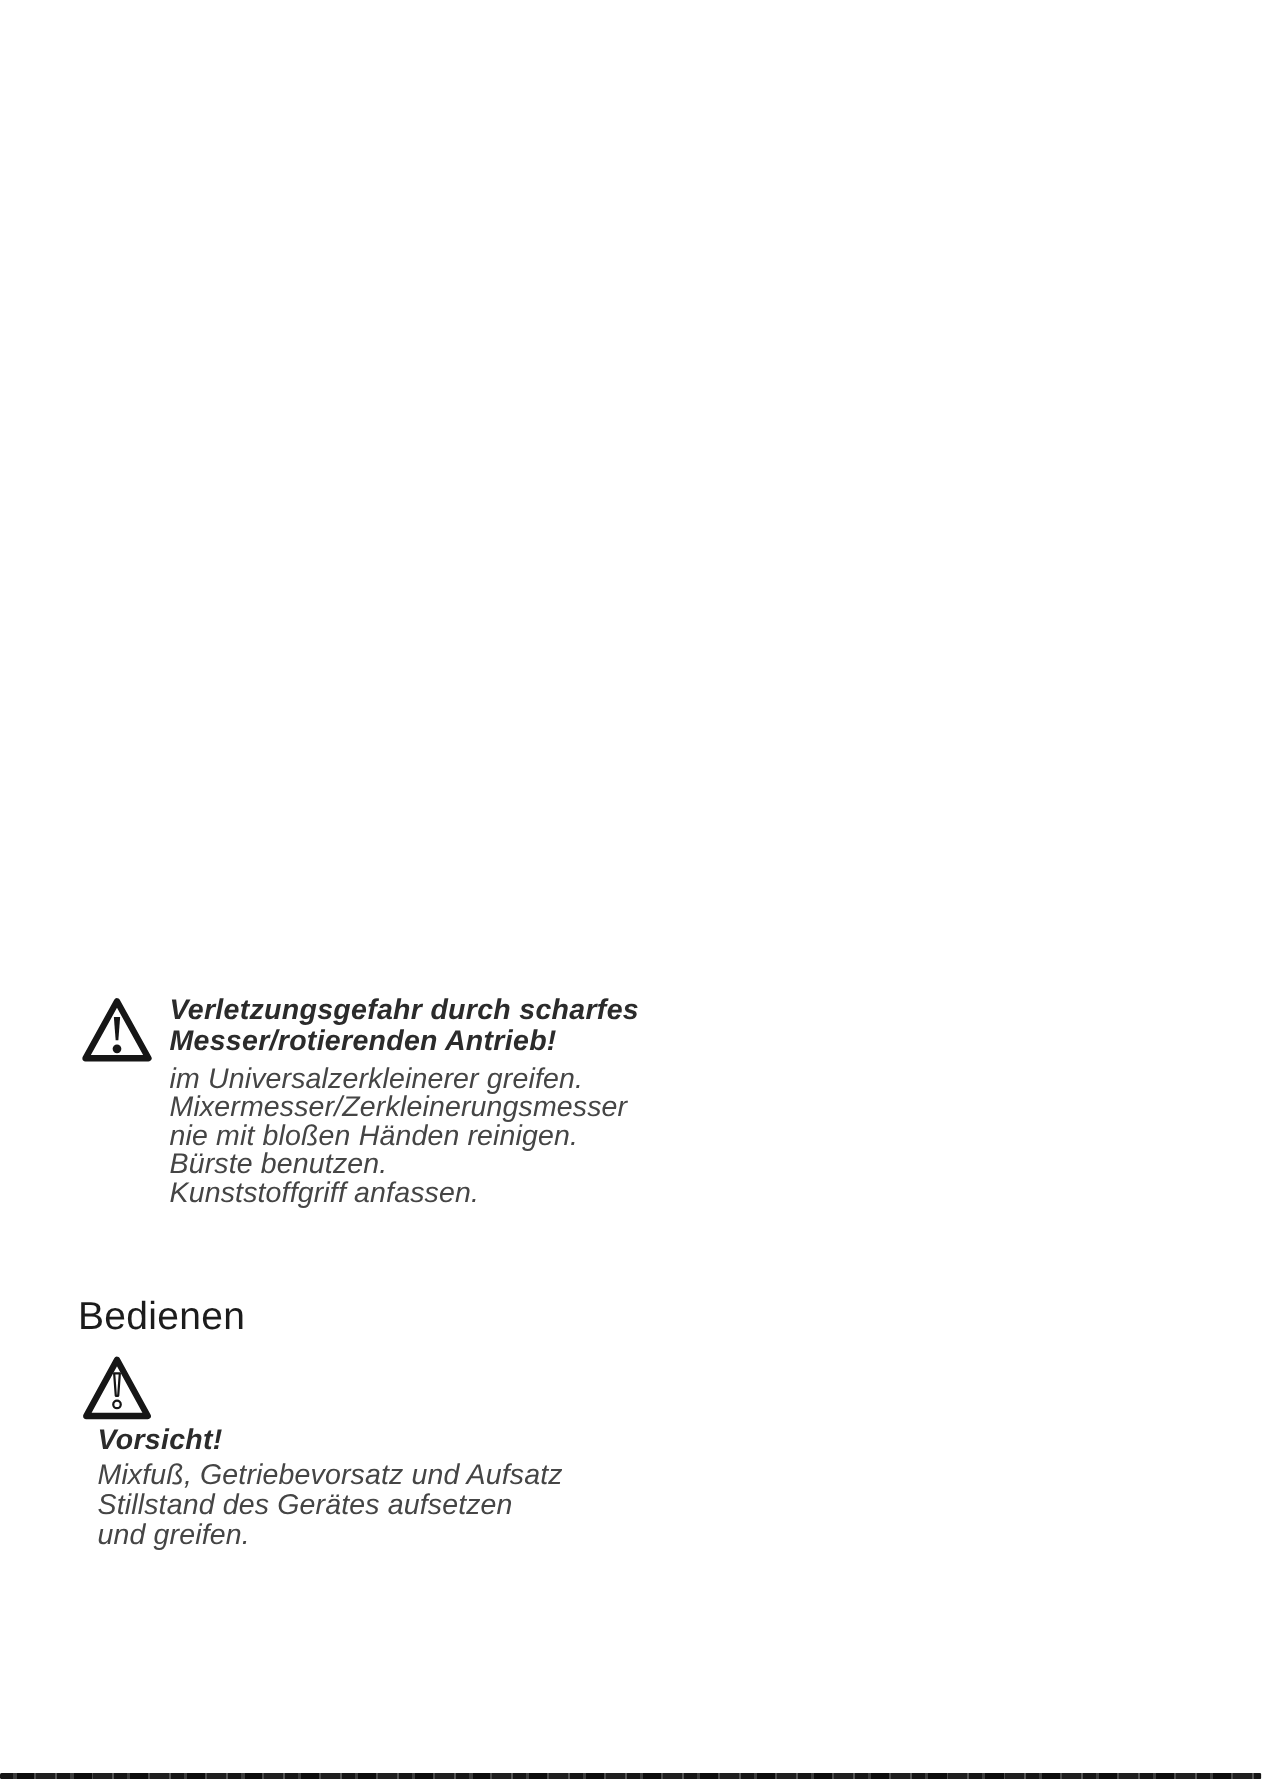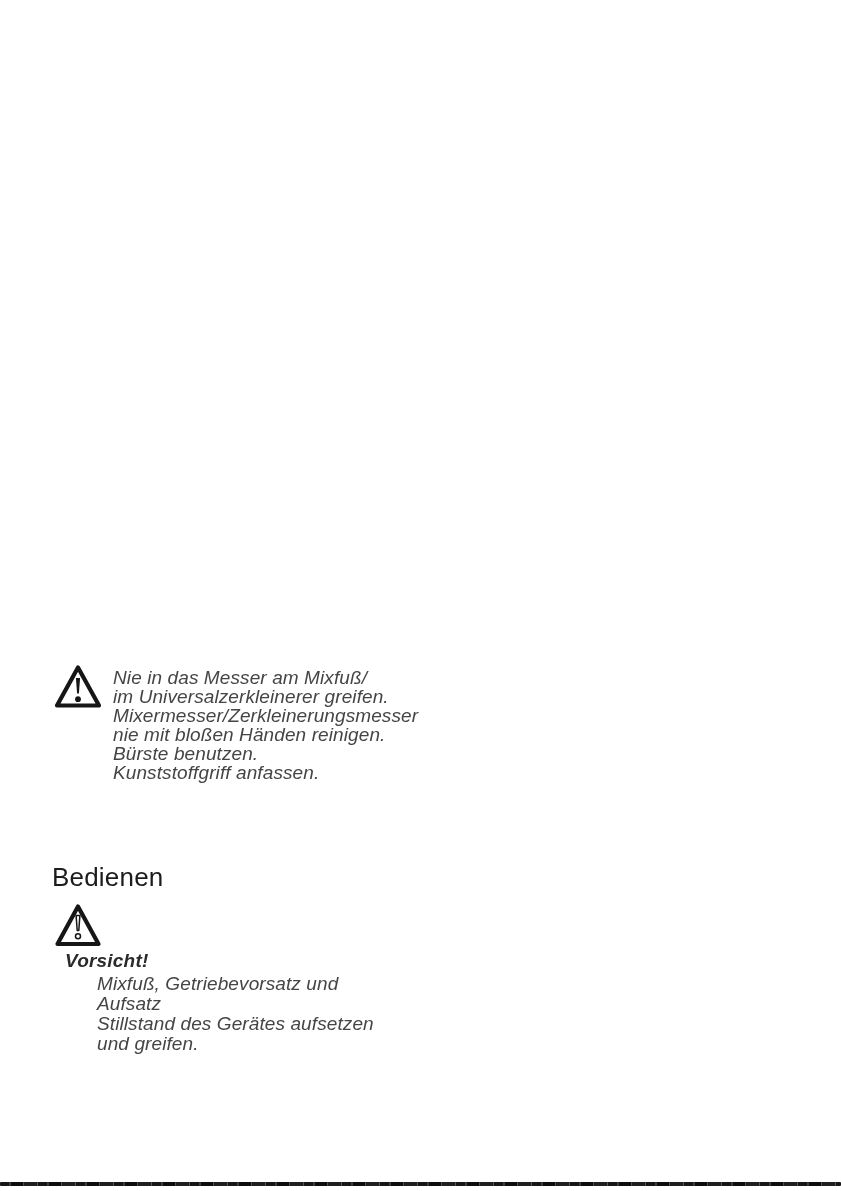--- a/index.html
+++ b/index.html
@@ -41,21 +41,20 @@
     font-size: 19px;
     line-height: 19px;
     font-style: italic;
     font-weight: normal;
     color: #454545;
     letter-spacing: 0.1px;
   }
   .warn-body.second {
     margin-top: 3px;
     line-height: 20px;
-    margin-left: 32px;
   }
   .section-heading {
     position: absolute;
     left: 52px;
     top: 863px;
     font-size: 26px;
     line-height: 28px;
     font-weight: normal;
     color: #1c1c1c;
     letter-spacing: 0.2px;
@@ -85,22 +84,25 @@
 
   <div class="warning-block" style="left:54px; top:663px;">
     <div class="icon-cell">
       <svg width="48" height="48" viewBox="0 0 48 48" aria-hidden="true">
         <path d="M24 4.5 L45 42.5 L3 42.5 Z" fill="#ffffff" stroke="#161616" stroke-width="4.2" stroke-linejoin="round"></path>
         <path d="M21.9 15 L26.1 15 L24.9 30.5 L23.1 30.5 Z" fill="#161616"></path>
         <circle cx="24" cy="36.2" r="2.9" fill="#161616"></circle>
       </svg>
     </div>
     <div class="text-cell">
+      <div class="warn-title">
+        <div>Verletzungsgefahr durch scharfes</div>
+        <div>Messer/rotierenden Antrieb!</div>
+      </div>
       <div class="warn-body">
-        <div>Nie in das Messer am Mixfuß/</div>
         <div>im Universalzerkleinerer greifen.</div>
         <div>Mixermesser/Zerkleinerungsmesser</div>
         <div>nie mit bloßen Händen reinigen.</div>
         <div>Bürste benutzen.</div>
         <div>Kunststoffgriff anfassen.</div>
       </div>
     </div>
   </div>
 
   <div class="section-heading">Bedienen</div>

